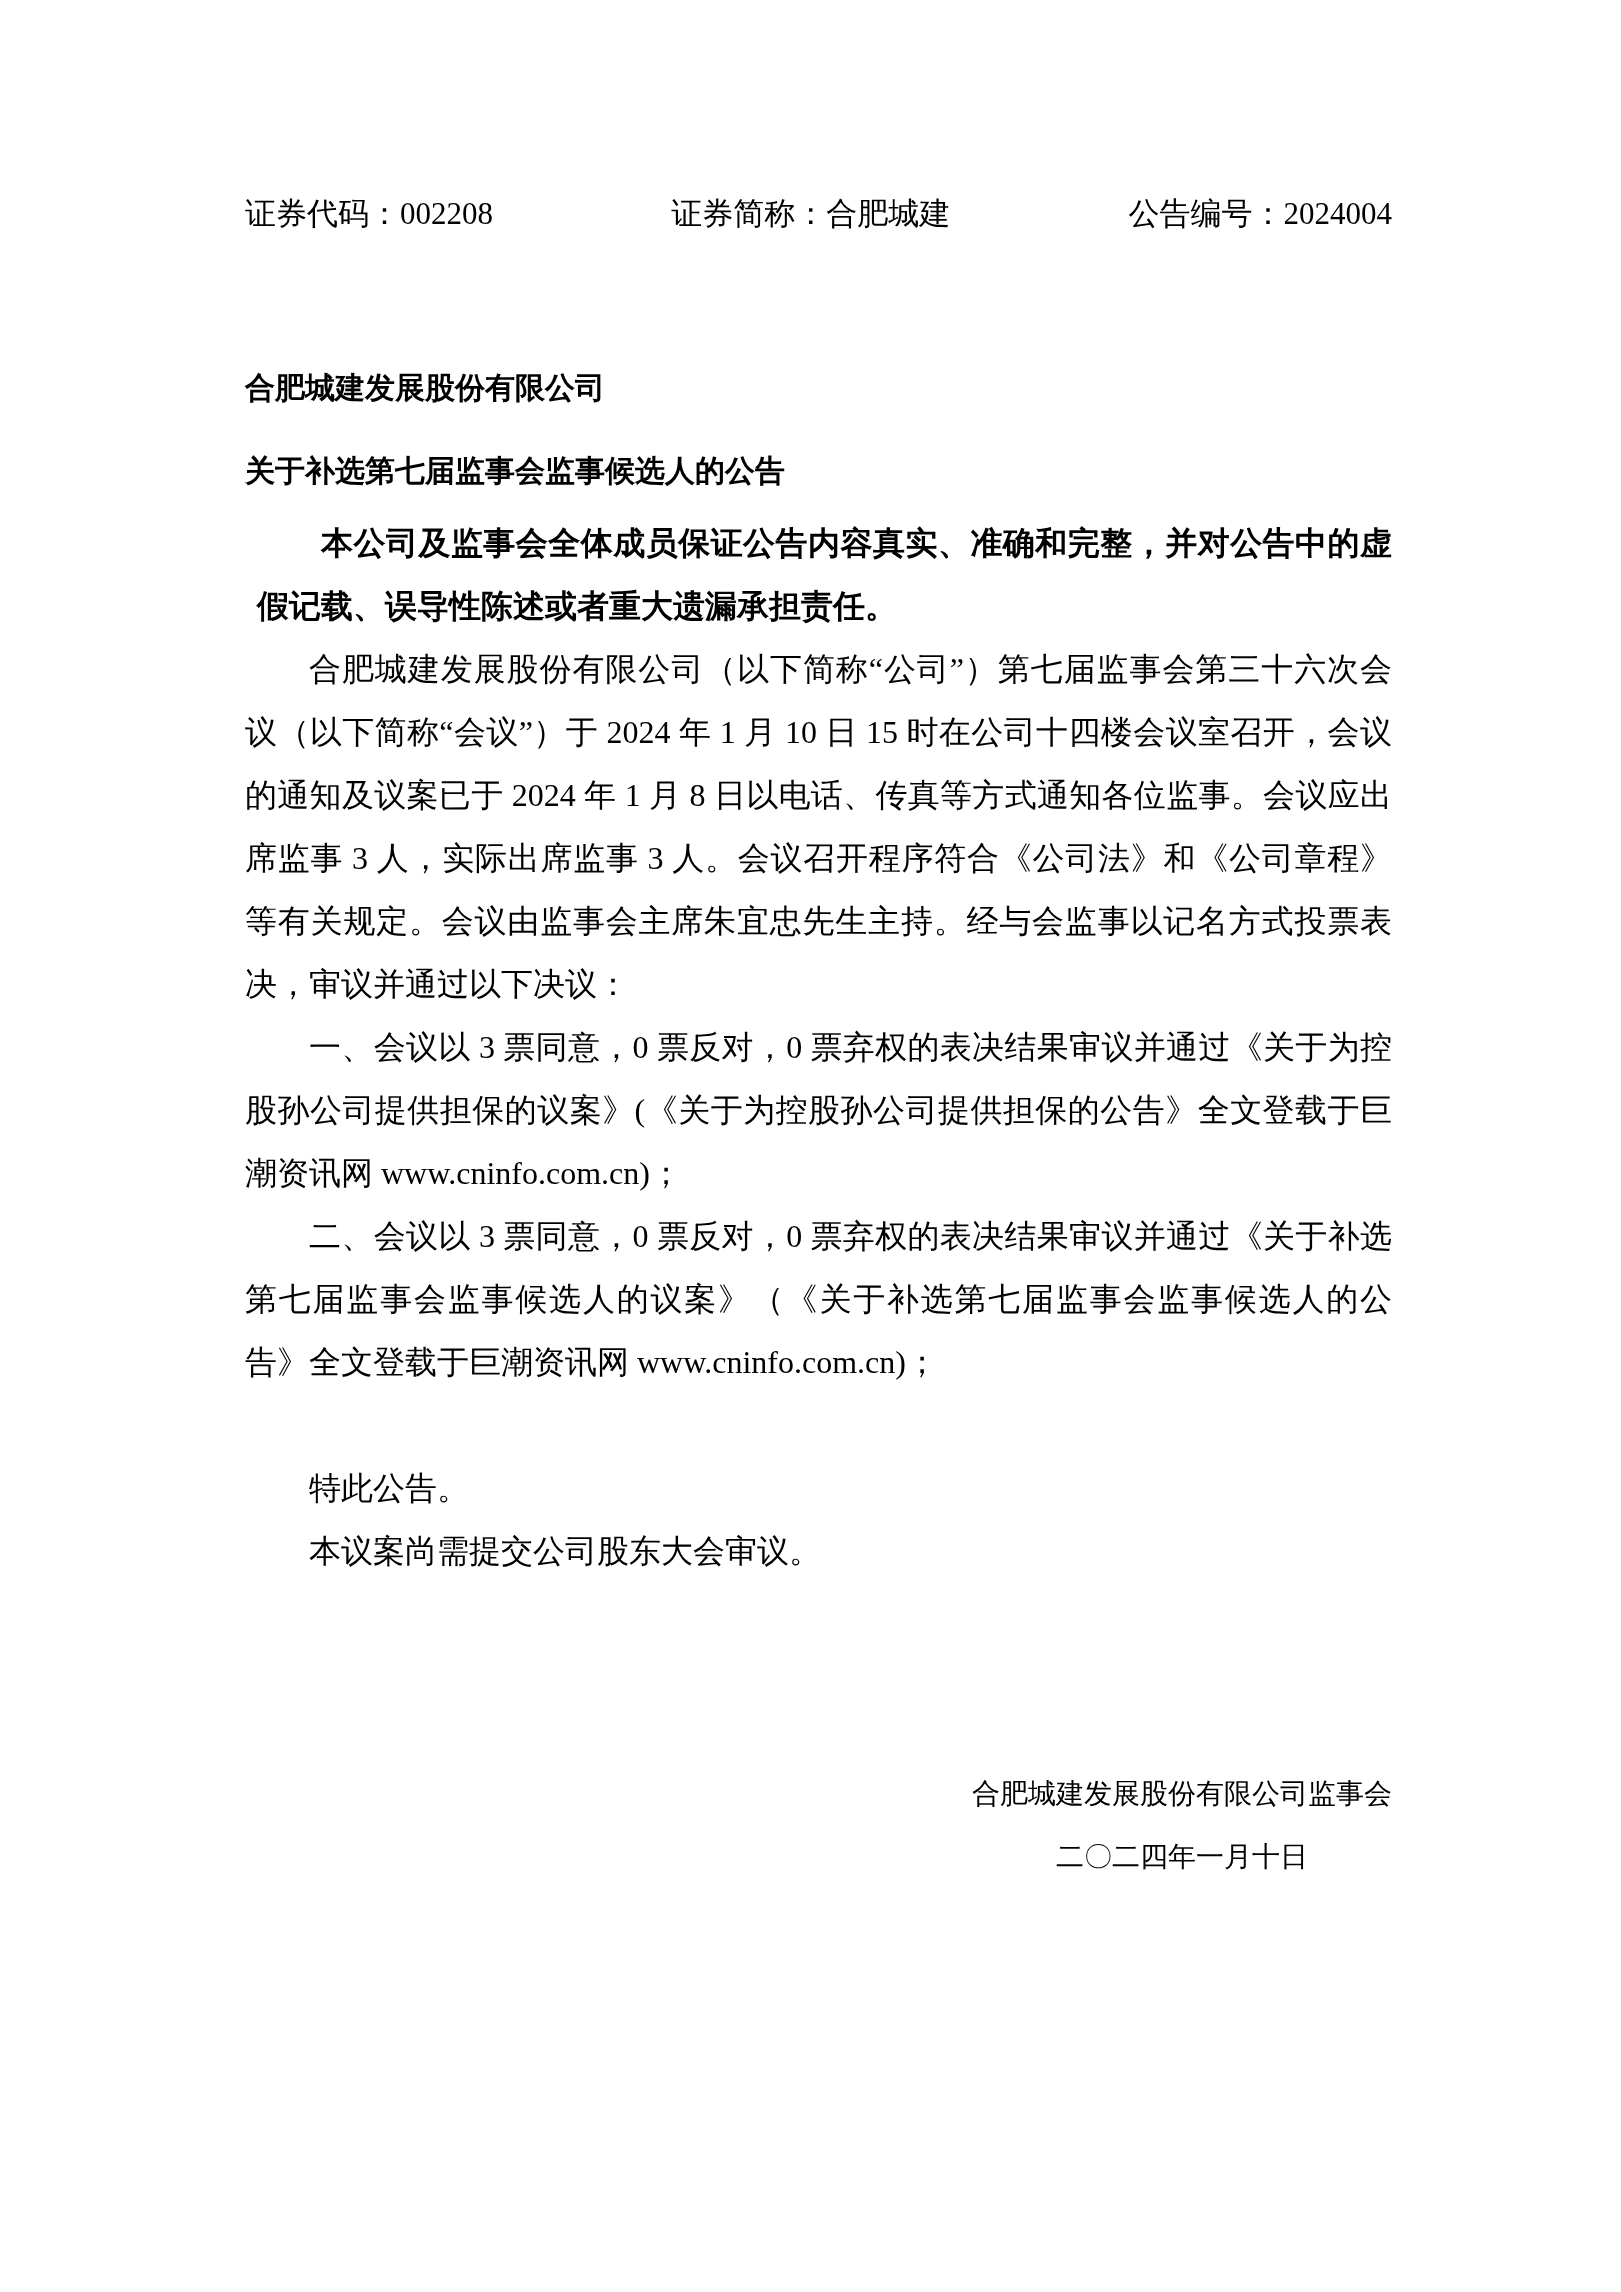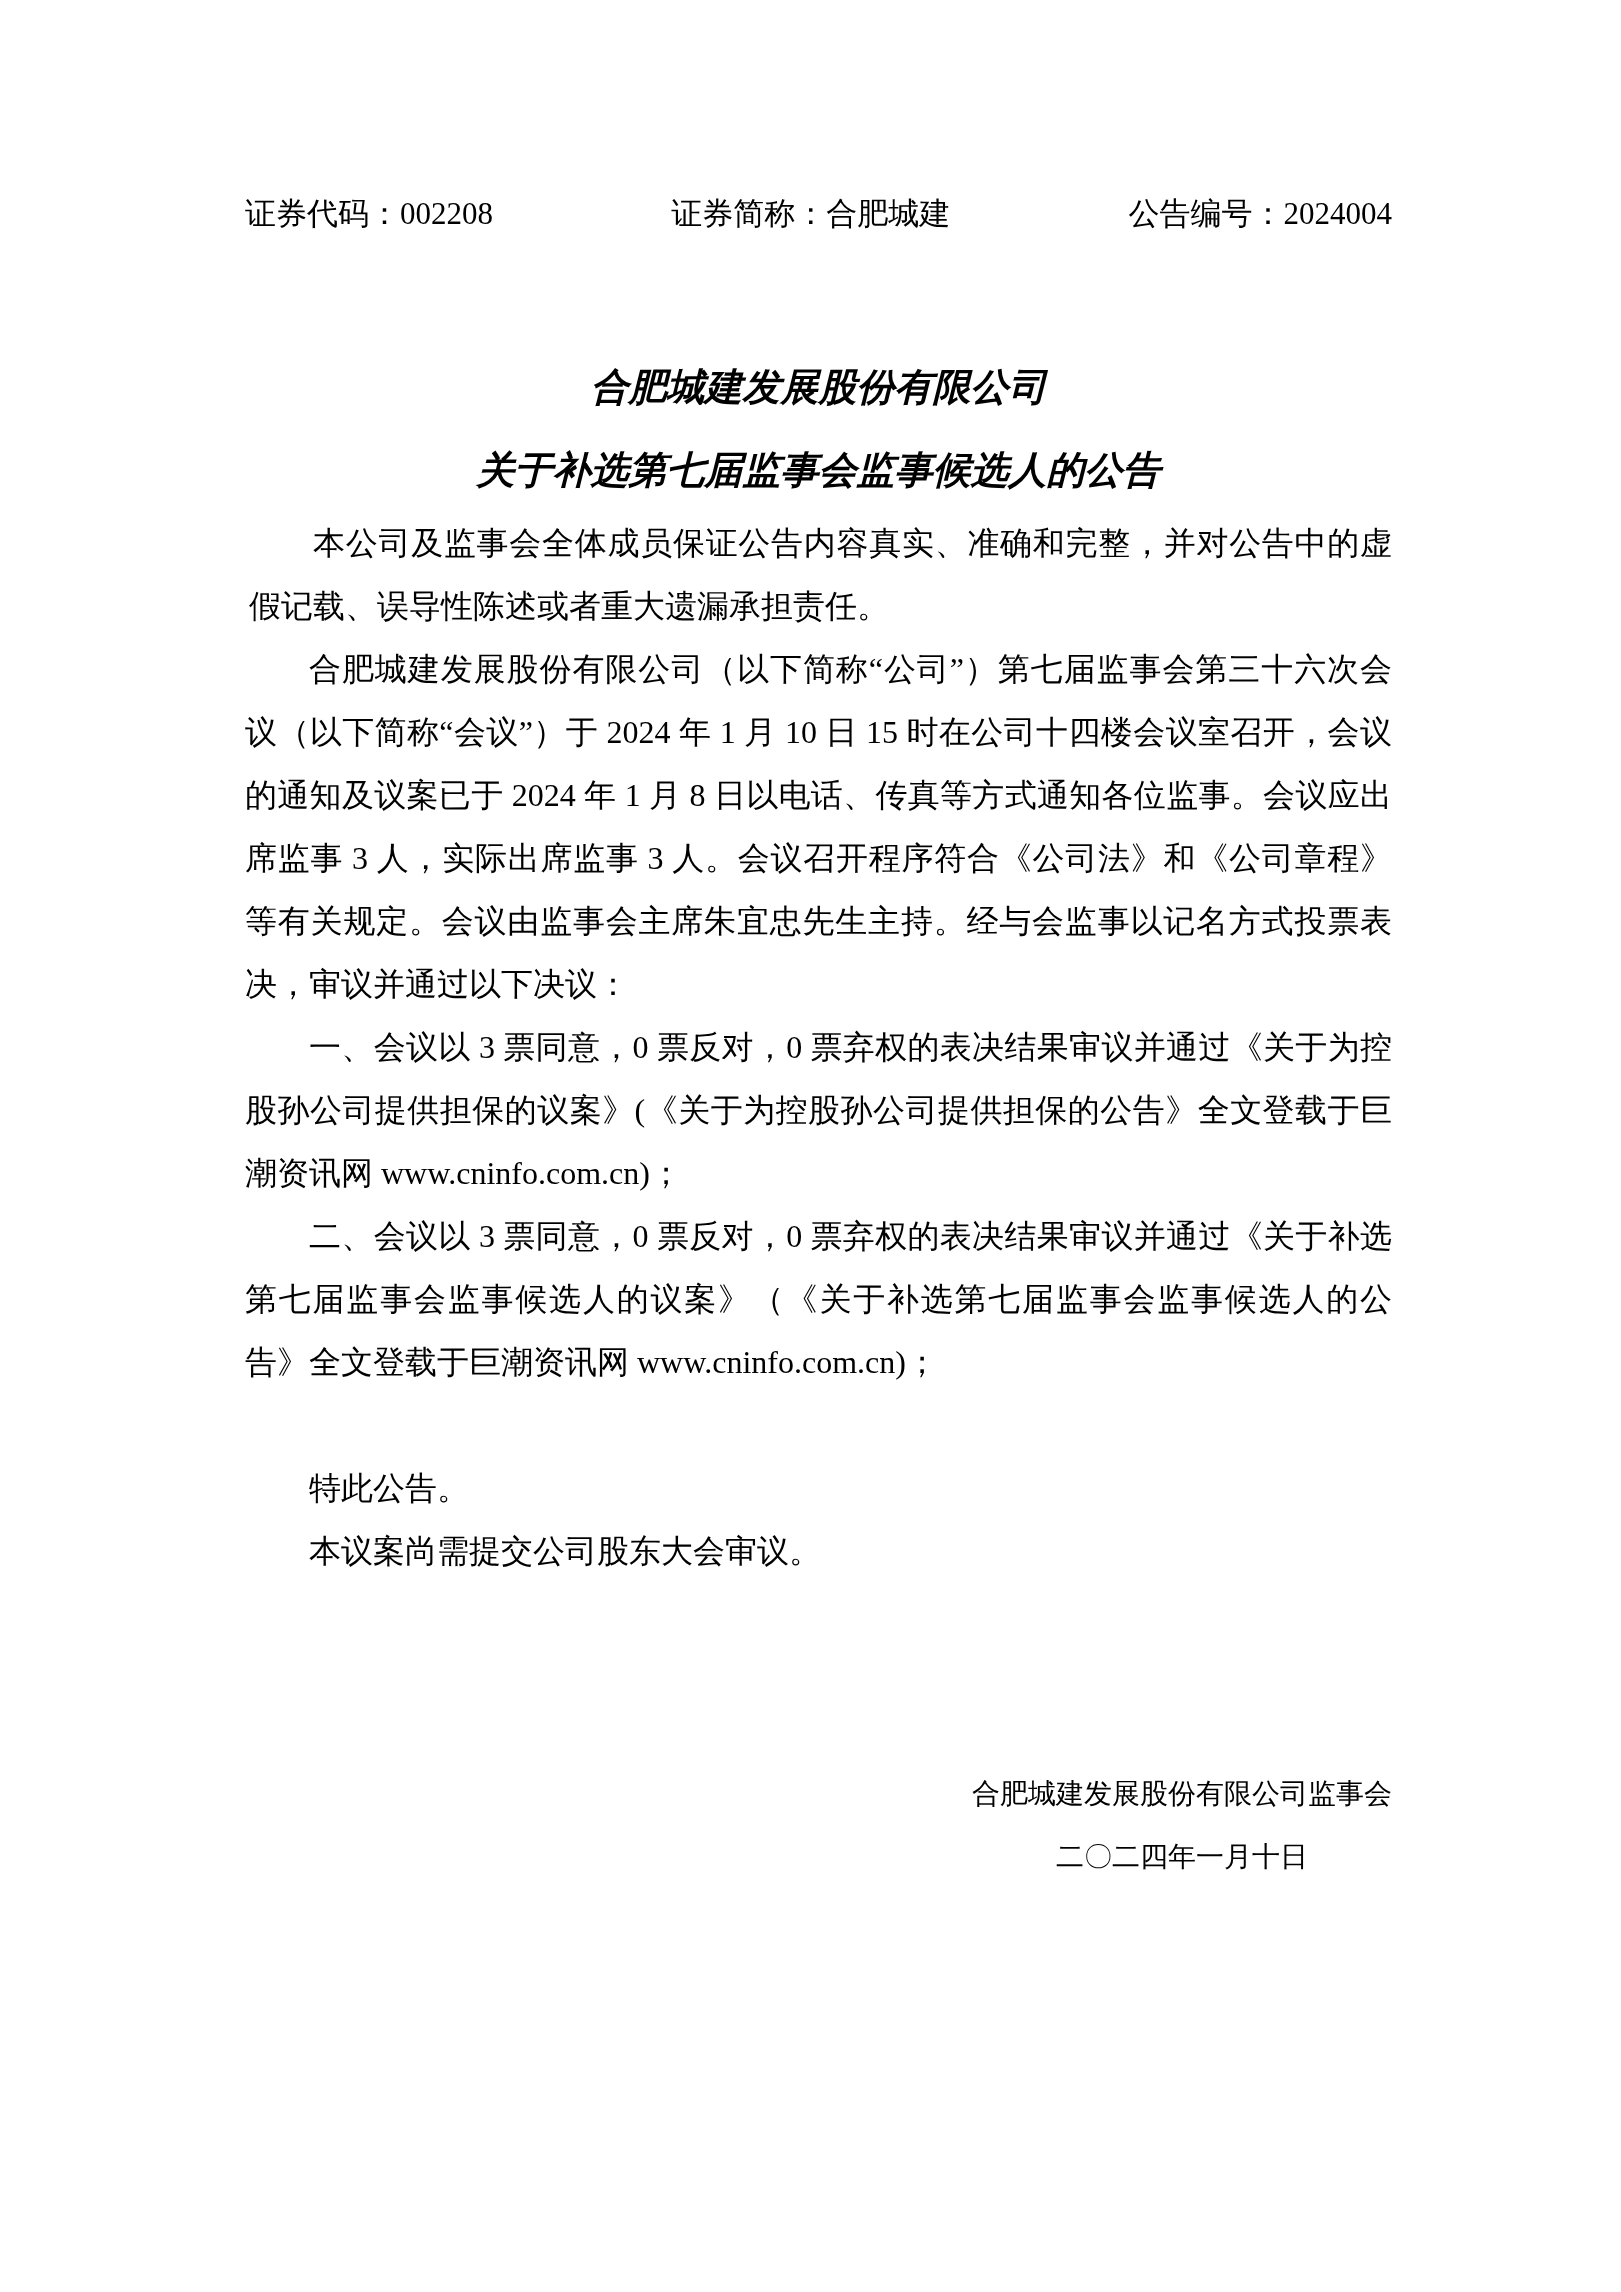--- a/index.html
+++ b/index.html
@@ -24,32 +24,30 @@
   .doc-header {
     display: flex;
     justify-content: space-between;
     align-items: baseline;
     font-size: 31px;
     line-height: 45px;
     white-space: nowrap;
   }
   .title-block {
     margin: 110px 0 0 0;
-    text-align: center;
-    font-size: 38px;
+    font-size: 30px;
     font-weight: bold;
     line-height: 83px;
-    font-style: italic;
   }
   .title-line {
     display: block;
   }
   .declaration {
-    margin: 86px 0 64px 4px;
-    font-weight: normal;
+    margin: 86px 0 64px 12px;
+    font-weight: bold;
   }
   .declaration, .body-para {
     font-size: 32px;
     line-height: 63px;
     text-align: justify;
     text-indent: 2em;
     margin-top: 0;
     margin-bottom: 0;
   }
   .closing {

